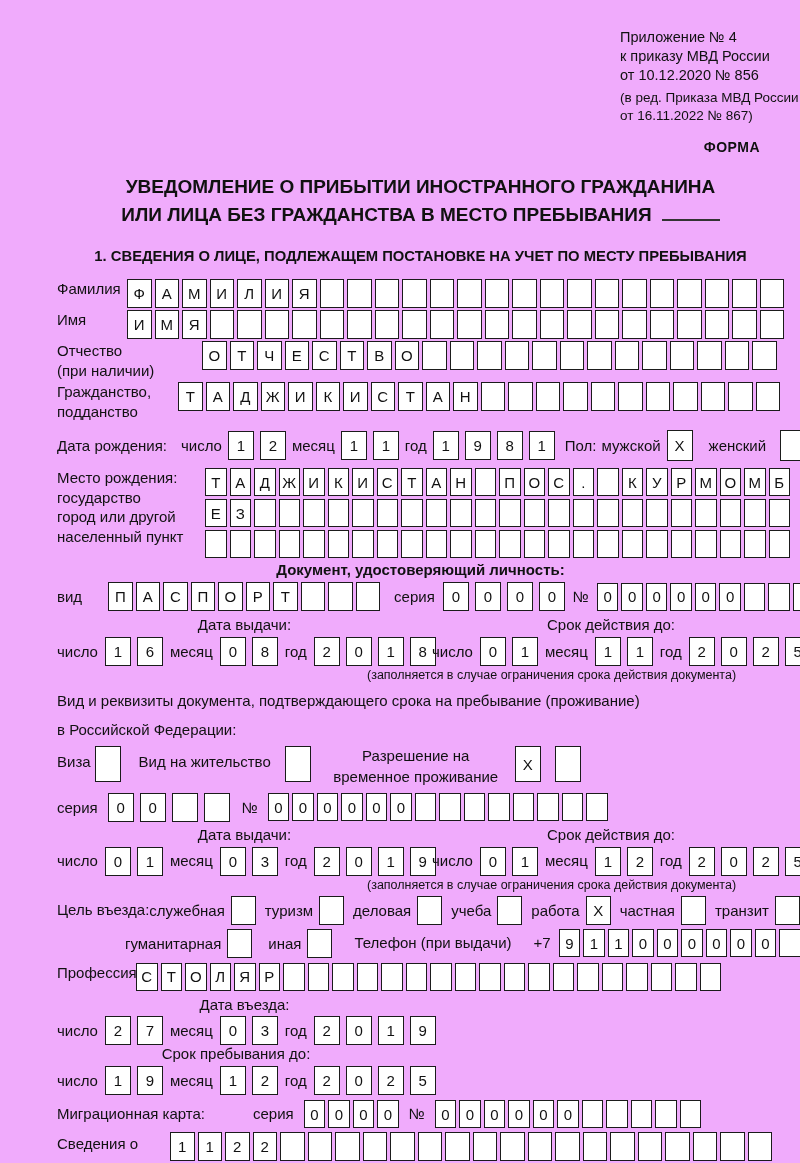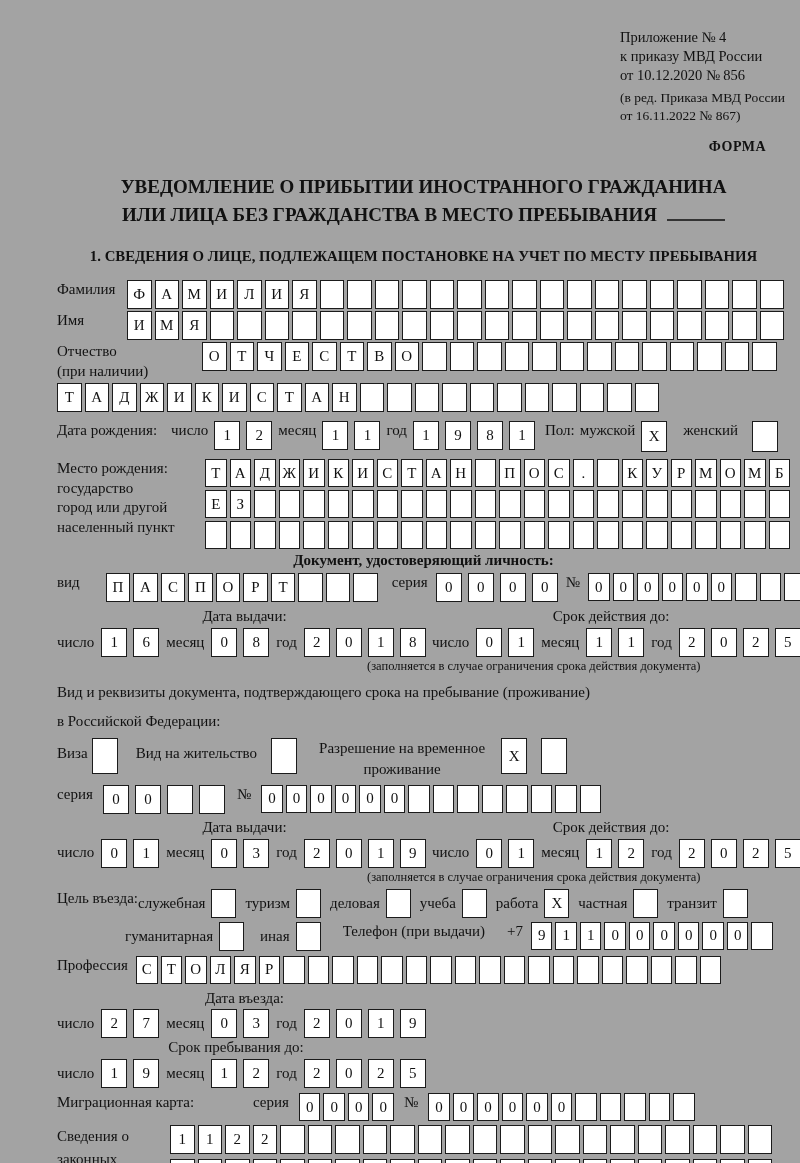--- a/index.html
+++ b/index.html
@@ -1,30 +1,30 @@
 <!DOCTYPE html>
 <html><head>
 <meta charset="utf-8">
 <style>
   html,body{margin:0;padding:0;background:#e8e8e8;}
   .page{
-    position:relative;width:800px;height:1163px;margin:0 auto;background:#a3a3a3;
-    font-family:Liberation Serif, serif;color:#111;
-    font-size:15px;box-sizing:border-box;padding:28px 10px 0 57px;overflow:hidden;
+    position:relative;width:800px;height:1163px;margin:0 auto;background:#f0abfc;
+    font-family:Liberation Sans, sans-serif;color:#111;
+    font-size:15px;box-sizing:border-box;padding:28px 16px 0 57px;overflow:hidden;
   }
   .hdr{margin-left:563px;line-height:1.32;font-size:14.5px;width:185px;}
   .hdr .sub{font-size:13.5px;}
   .hdr .sub.first{margin-top:4px;}
   .forma{margin-top:14px;text-align:right;padding-right:24px;font-weight:bold;font-size:14px;letter-spacing:.5px;}
   .title{margin-top:18px;text-align:center;font-weight:bold;font-size:19px;line-height:1.45;}
   .uline{display:inline-block;width:58px;border-bottom:2.2px solid #333;margin-left:10px;vertical-align:baseline;}
   .sect{margin-top:20px;text-align:center;font-weight:bold;font-size:14.8px;margin-bottom:15px;}
 
   .row{display:flex;align-items:flex-start;margin-bottom:2px;}
-  .row.vcenter{align-items:flex-start;}
+  .row.vcenter{align-items:center;}
   .lbl{line-height:1.3;flex:none;}
   .w70{width:70px;}
   .w145{width:145px;}
   .w121{width:121px;}
   .w148{width:148px;}
   .w79{width:79px;}
   .mr6{margin-right:6px;}
   .cells{display:flex;gap:3px;flex:none;}
   .cell{
     box-sizing:border-box;flex:none;width:24.5px;height:29px;border:1.9px solid #1b1b1b;
@@ -158,20 +158,24 @@
         <span class="cell"></span>
         <span class="cell"></span>
         <span class="cell"></span>
         <span class="cell"></span>
         <span class="cell"></span>
         <span class="cell"></span>
       </div>
   </div>
 
   <div class="row" style="margin-bottom:9px;">
+    <div class="lbl w121">
+      <div>Гражданство,</div>
+      <div>подданство</div>
+    </div>
     <div class="cells">
         <span class="cell">Т</span>
         <span class="cell">А</span>
         <span class="cell">Д</span>
         <span class="cell">Ж</span>
         <span class="cell">И</span>
         <span class="cell">К</span>
         <span class="cell">И</span>
         <span class="cell">С</span>
         <span class="cell">Т</span>

